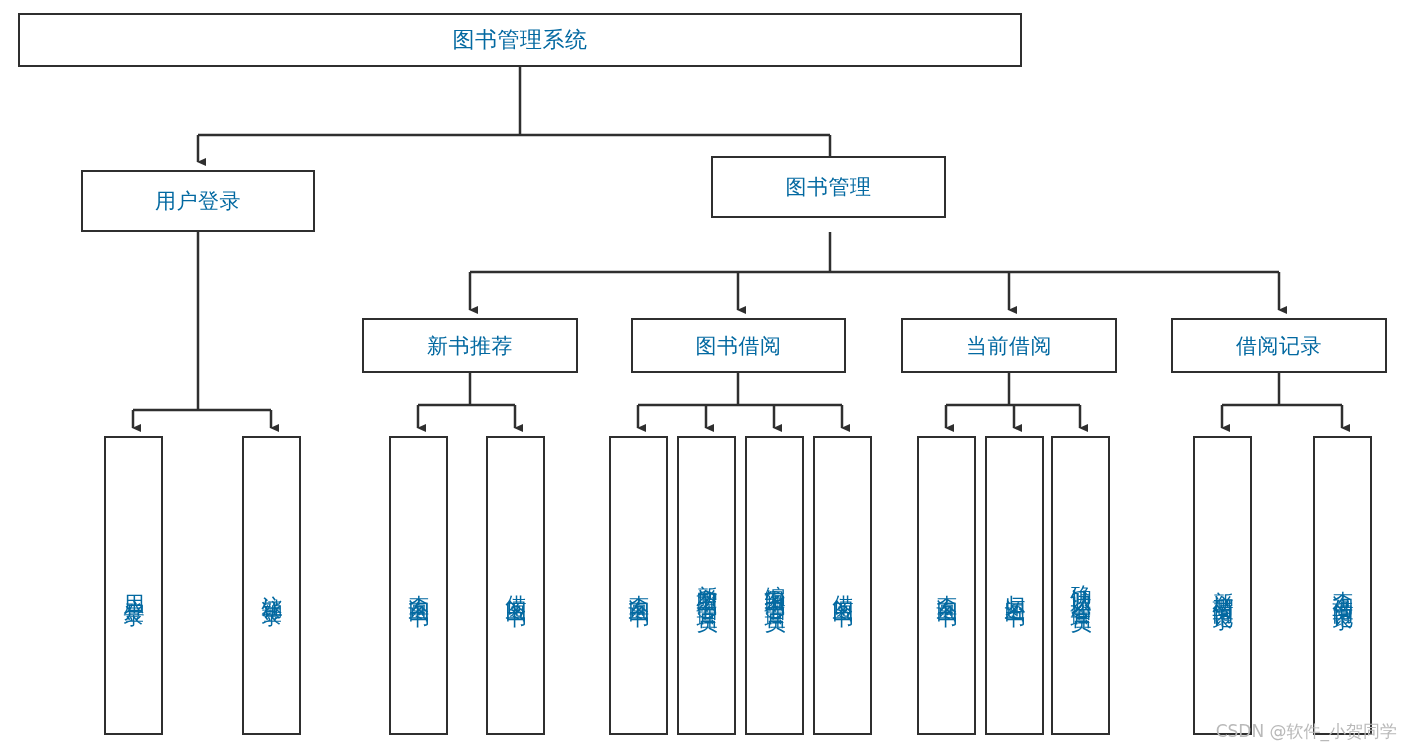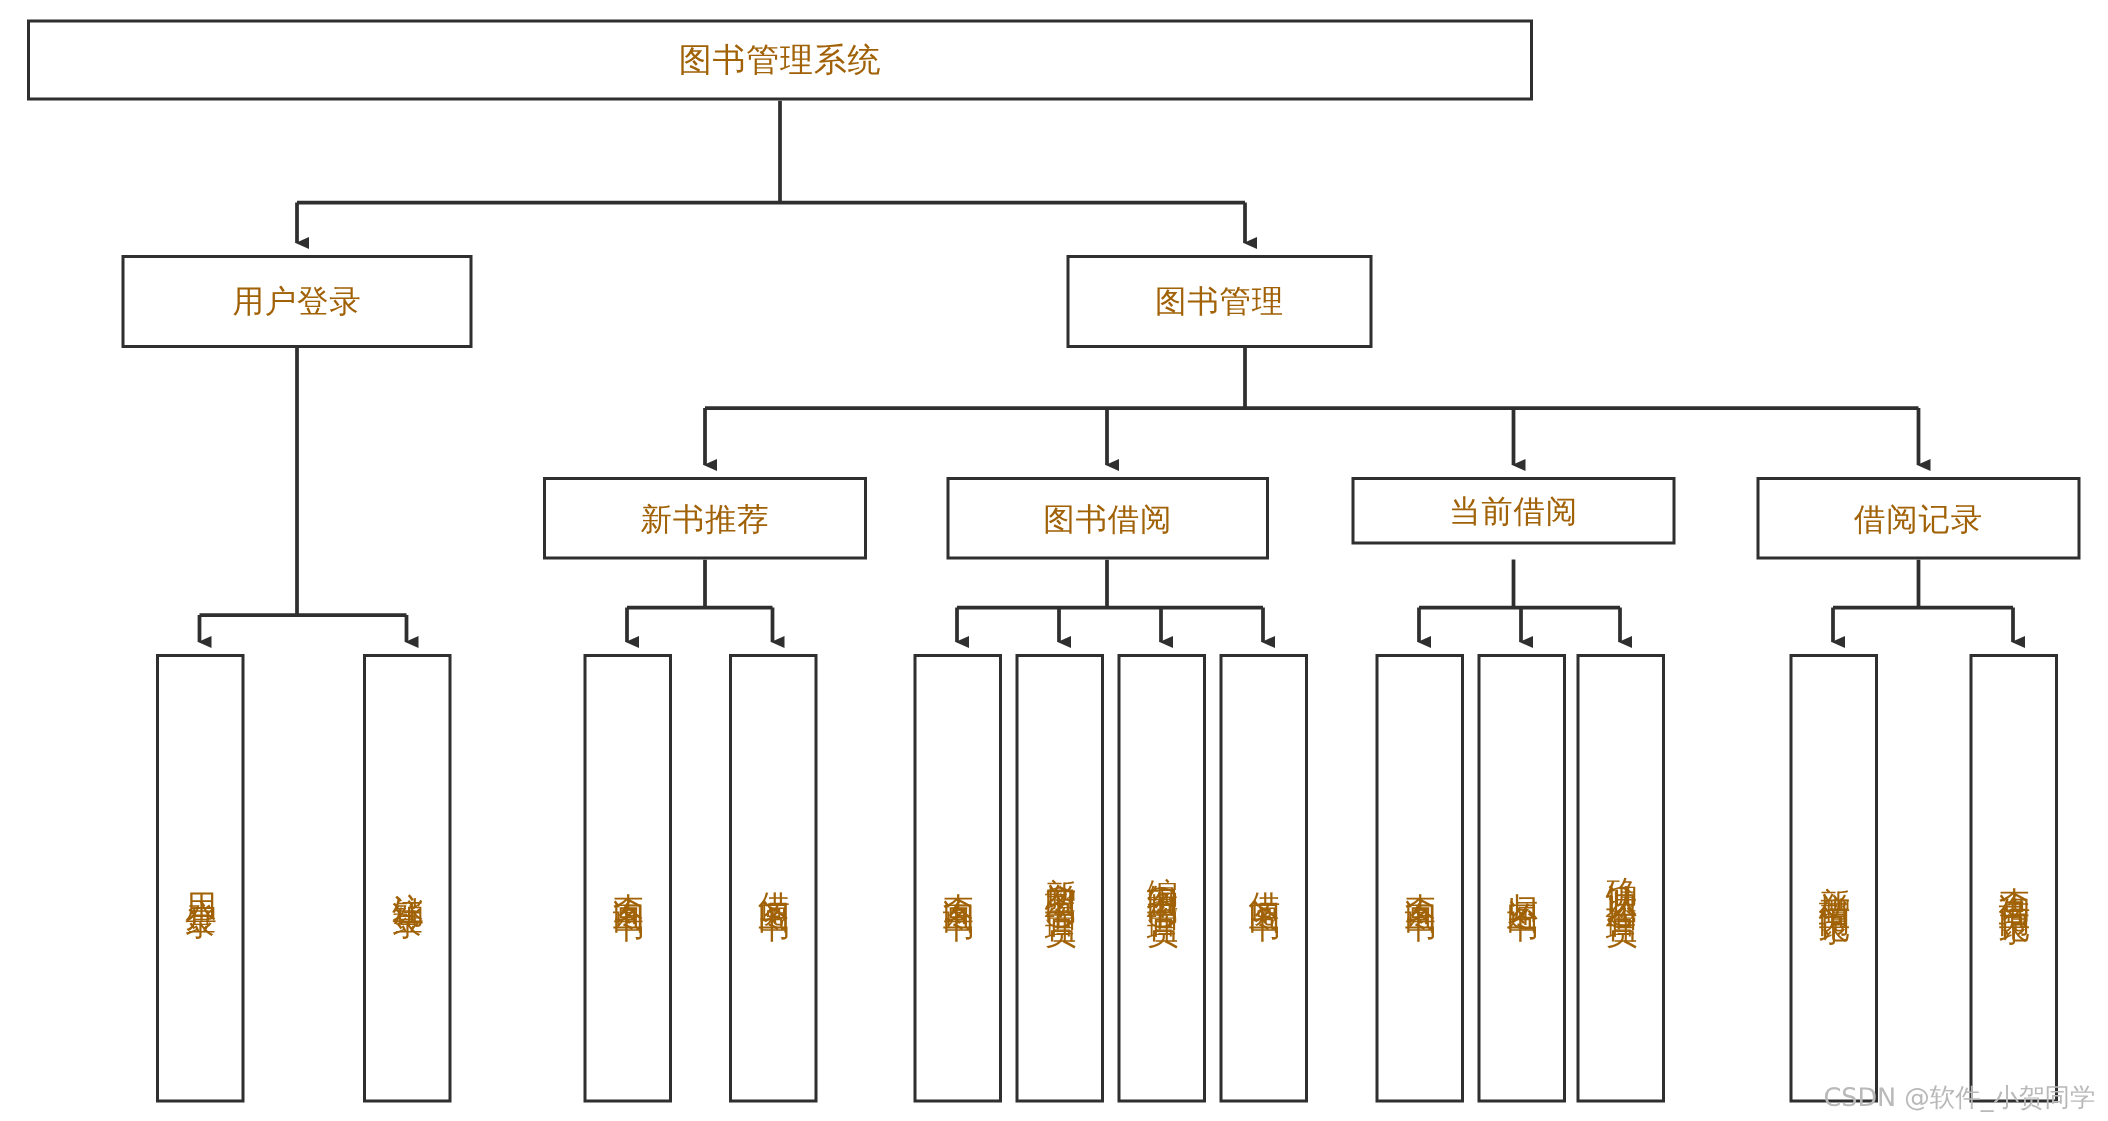--- a/index.html
+++ b/index.html
@@ -25,21 +25,21 @@
     height: 747px;
   }
   .node {
     position: absolute;
     box-sizing: border-box;
     border: 2.5px solid #2f2f2f;
     background: #ffffff;
     display: flex;
     align-items: center;
     justify-content: center;
-    color: #a16207;
+    color: #0369a1;
     z-index: 2;
   }
   .node.horiz {
     font-size: 21px;
     letter-spacing: 0.5px;
   }
   .node.vert {
     font-size: 21px;
   }
   .node.vert .vtext {
@@ -119,31 +119,31 @@
     </g>
   </svg>
 
   <div class="node horiz root" style="left:18px; top:13px; width:1004px; height:54px;">
     <span>图书管理系统</span>
   </div>
 
   <div class="node horiz" style="left:81px; top:170px; width:234px; height:62px;">
     <span>用户登录</span>
   </div>
-  <div class="node horiz" style="left:711px; top:170px; width:204px; height:62px;">
+  <div class="node horiz" style="left:711px; top:156px; width:235px; height:62px;">
     <span>图书管理</span>
   </div>
 
   <div class="node horiz" style="left:362px; top:318px; width:216px; height:55px;text-align:right;">
     <span>新书推荐</span>
   </div>
   <div class="node horiz" style="left:631px; top:318px; width:215px; height:55px;">
     <span>图书借阅</span>
   </div>
-  <div class="node horiz" style="left:901px; top:318px; width:216px; height:45px;">
+  <div class="node horiz" style="left:901px; top:318px; width:216px; height:55px;">
     <span>当前借阅</span>
   </div>
   <div class="node horiz" style="left:1171px; top:318px; width:216px; height:55px;">
     <span>借阅记录</span>
   </div>
 
   <div class="node vert" style="left:104px; top:436px; width:59px; height:299px;">
     <span class="vtext">用户登录</span>
   </div>
   <div class="node vert" style="left:242px; top:436px; width:59px; height:299px;">

